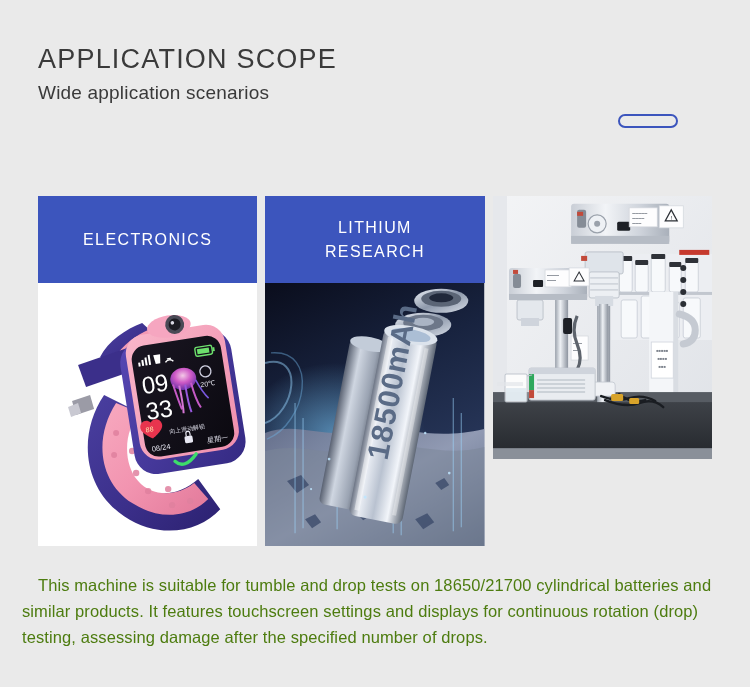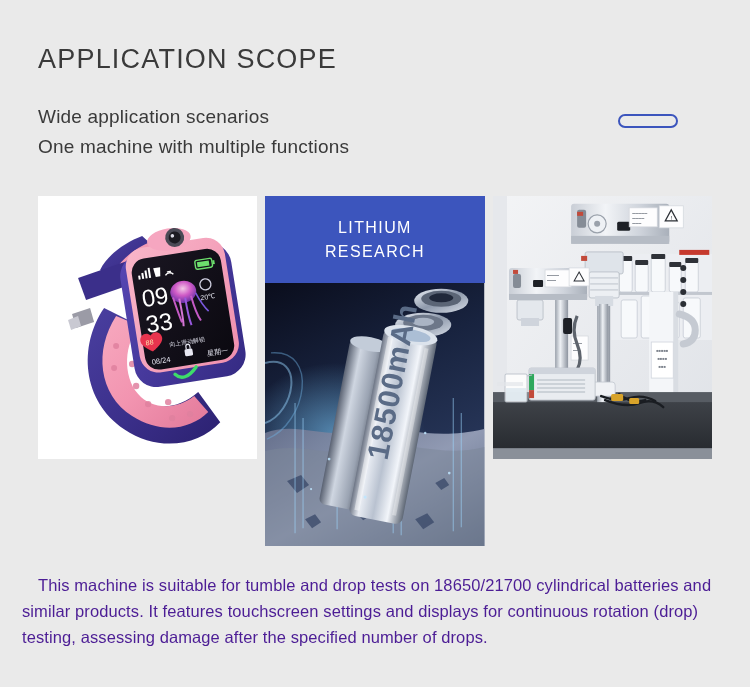--- a/index.html
+++ b/index.html
@@ -13,21 +13,21 @@
   }
   .page{position:relative;width:750px;height:687px;}
 
   
   .header{position:absolute;left:38px;top:42px;right:38px;}
   .title{
     font-size:27px;color:#3a3a3a;letter-spacing:1.2px;
     font-weight:400;line-height:34px;margin:0;white-space:nowrap;
   }
   .subtitle{
-    margin-top:26px;font-size:19px;color:#3a3a3a;line-height:30px;
+    margin-top:2px;font-size:19px;color:#3a3a3a;line-height:30px;
     letter-spacing:.2px;font-weight:400;
   }
   .subtitle div{white-space:nowrap;}
 
   .pill{
     position:absolute;left:618px;top:114px;width:56px;height:10px;
     border:2px solid #3c55bd;border-radius:8px;background:transparent;
     box-sizing:content-box;
   }
 
@@ -45,42 +45,44 @@
   }
   .card-head span{display:block;}
   .card-img{
     height:263px;position:relative;overflow:hidden;background:#fff;
   }
   .card-img svg{display:block;width:100%;height:100%;}
 
   
   .desc{
     position:absolute;left:22px;top:572px;width:706px;
-    font-size:16.5px;line-height:26px;color:#4c1d95;
+    font-size:16.5px;line-height:26px;color:#4d7c0f;
     text-indent:16px;letter-spacing:.1px;
   }
 </style>
 </head>
 <body>
 
 <div class="page">
 
   <div class="header">
     <div class="title">APPLICATION SCOPE</div>
     <div class="subtitle">
       <div>Wide application scenarios</div>
-      <div>One machine with multiple functions</div>
     </div>
   </div>
 
   <div class="pill"></div>
 
   <div class="cards">
 
     <div class="card">
+      <div class="card-head">
+        <span>ELECTRONICS</span>
+      </div>
       <div class="card-img">
         <svg viewBox="0 0 219 263" preserveAspectRatio="xMidYMid slice">
           <defs>
             <linearGradient id="strapP" x1="0" y1="0" x2="1" y2="1">
               <stop offset="0" stop-color="#f7a9bf"></stop>
                 <stop offset=".5" stop-color="#f294b0"></stop>
                 <stop offset="1" stop-color="#e2799a"></stop>
             </linearGradient>
             <linearGradient id="strapV" x1="0" y1="0" x2="1" y2="1">
               <stop offset="0" stop-color="#4a3fa0"></stop>

